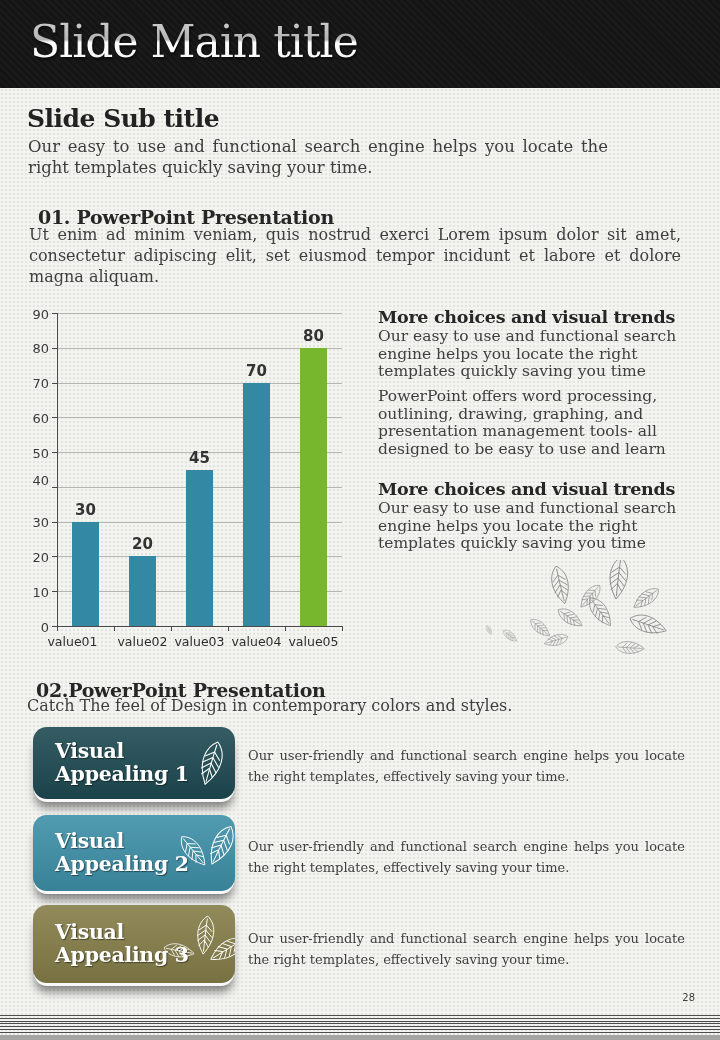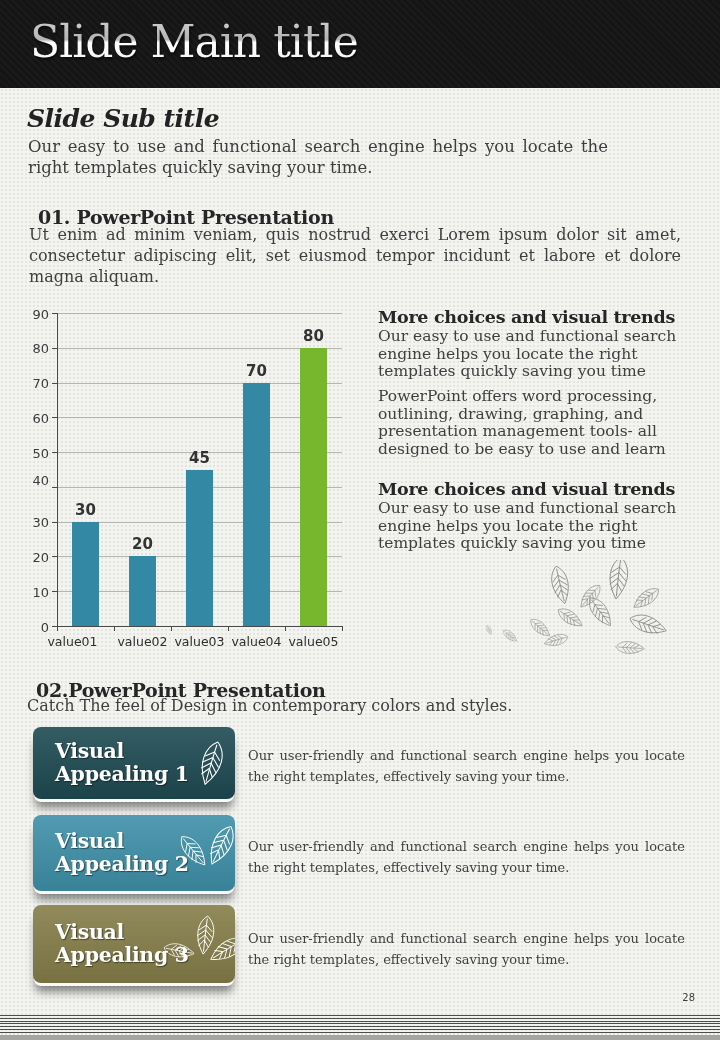--- a/index.html
+++ b/index.html
@@ -17,21 +17,21 @@
     background-image:repeating-linear-gradient(45deg,rgba(255,255,255,0.025) 0 2px,transparent 2px 5px);
   }
   .main-title{
     position:absolute;left:30px;top:16px;margin:0;
     font-size:44px;font-weight:500;letter-spacing:-1px;
     background:linear-gradient(180deg,#d2d2d2 0%,#b4b4b4 46%,#ffffff 52%,#f0f0f0 100%);
     -webkit-background-clip:text;background-clip:text;color:transparent;
     filter:drop-shadow(1px 2px 1px rgba(0,0,0,0.65));
   }
   
-  .sub-title{position:absolute;left:27px;top:104px;margin:0;font-size:25px;font-weight:700;color:#222;letter-spacing:-0.5px;font-style:italic;}
+  .sub-title{position:absolute;left:27px;top:104px;margin:0;font-size:25px;font-weight:700;color:#222;letter-spacing:-0.5px;}
   .intro-body{position:absolute;left:28px;top:136px;width:580px;margin:0;font-size:16.5px;line-height:21px;color:#3d3d3d;text-align:justify;}
   
   .section-heading{position:absolute;margin:9px;font-size:19px;font-weight:700;color:#262626;letter-spacing:-0.3px;}
   .sec1-body{position:absolute;left:29px;top:224px;width:652px;margin:0;font-size:16px;line-height:21px;color:#3f3f3f;text-align:justify;}
   .sec2-body{position:absolute;left:27px;top:696px;margin:0;font-size:16px;color:#3f3f3f;}
   
   .chart{position:absolute;left:34px;top:300px;width:316px;height:352px;font-family:"DejaVu Sans","Liberation Sans",sans-serif;}
   .chart .gridline{position:absolute;height:1px;background:#b5b5b2;}
   .chart .axis-y{position:absolute;width:1px;background:#4a4a4a;}
   .chart .axis-x{position:absolute;height:1px;background:#4a4a4a;}
@@ -40,21 +40,21 @@
   .chart .ylab{position:absolute;width:32px;text-align:right;font-size:13px;color:#3c3c3c;}
   .chart .xlab{position:absolute;text-align:center;font-size:12.5px;color:#2e2e2e;}
   .chart .bar{position:absolute;}
   .chart .dlab{position:absolute;text-align:center;font-size:15px;font-weight:700;color:#333;}
   .rc-heading{position:absolute;margin:0;font-size:17.5px;font-weight:700;color:#262626;letter-spacing:-0.3px;}
   .rc-body{position:absolute;margin:0;font-size:15.5px;line-height:17.6px;color:#3f3f3f;}
   
   .leaves-decor{position:absolute;left:470px;top:560px;width:220px;height:110px;}
   
   .card{
-    position:absolute;left:33px;width:202px;border-radius:8px;
+    position:absolute;left:33px;width:202px;border-radius:14px;
     background-image:linear-gradient(180deg,rgba(255,255,255,0.10),rgba(0,0,0,0.10));
     box-shadow:0 4px 0 -1px rgba(255,255,255,0.95),0 11px 9px -2px rgba(0,0,0,0.45);
   }
   .card-label{
     position:absolute;left:22px;top:50%;transform:translateY(-50%);
     color:#fff;font-size:20.5px;font-weight:700;line-height:1.12;letter-spacing:-0.3px;
     text-shadow:1px 1px 1px rgba(0,0,0,0.45);
   }
   .card-leaves{position:absolute;right:0;top:0;width:100%;height:100%;pointer-events:none;}
   .card-desc{position:absolute;left:248px;width:437px;margin:0;font-size:13px;line-height:21px;color:#3f3f3f;text-align:justify;}

